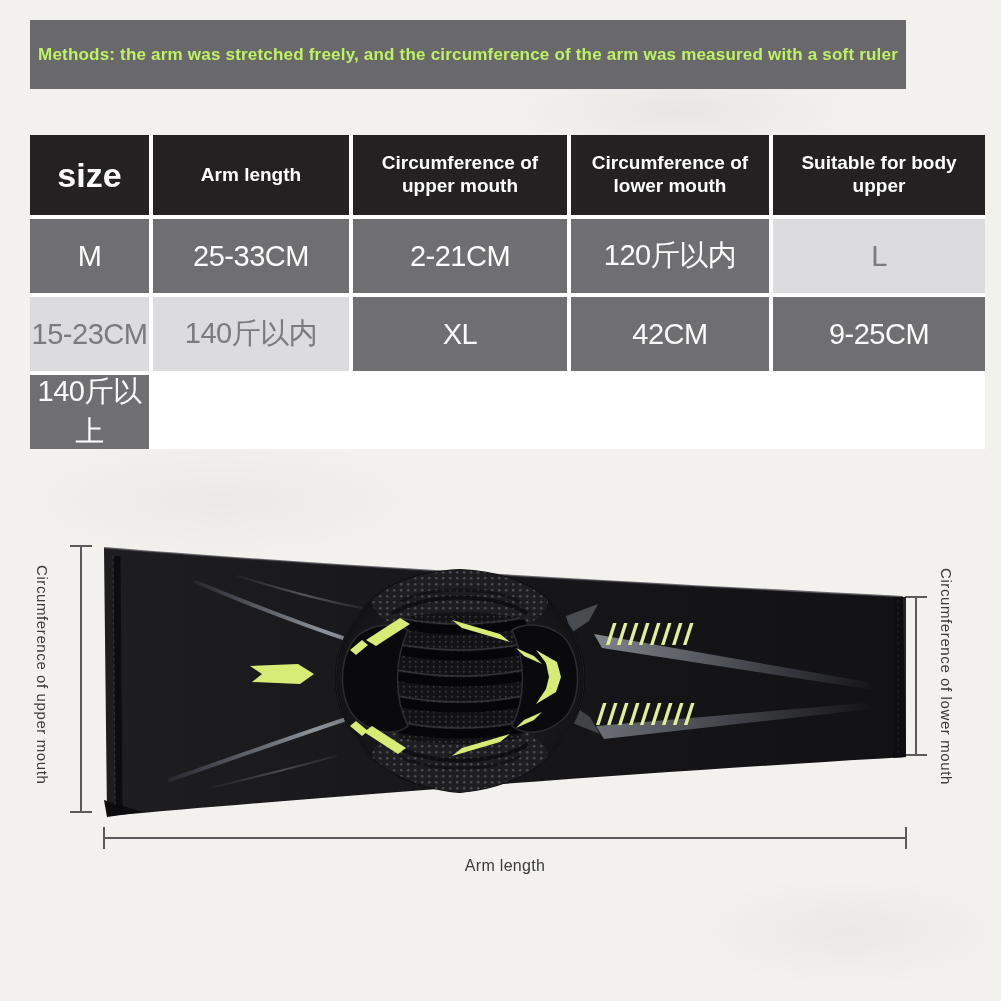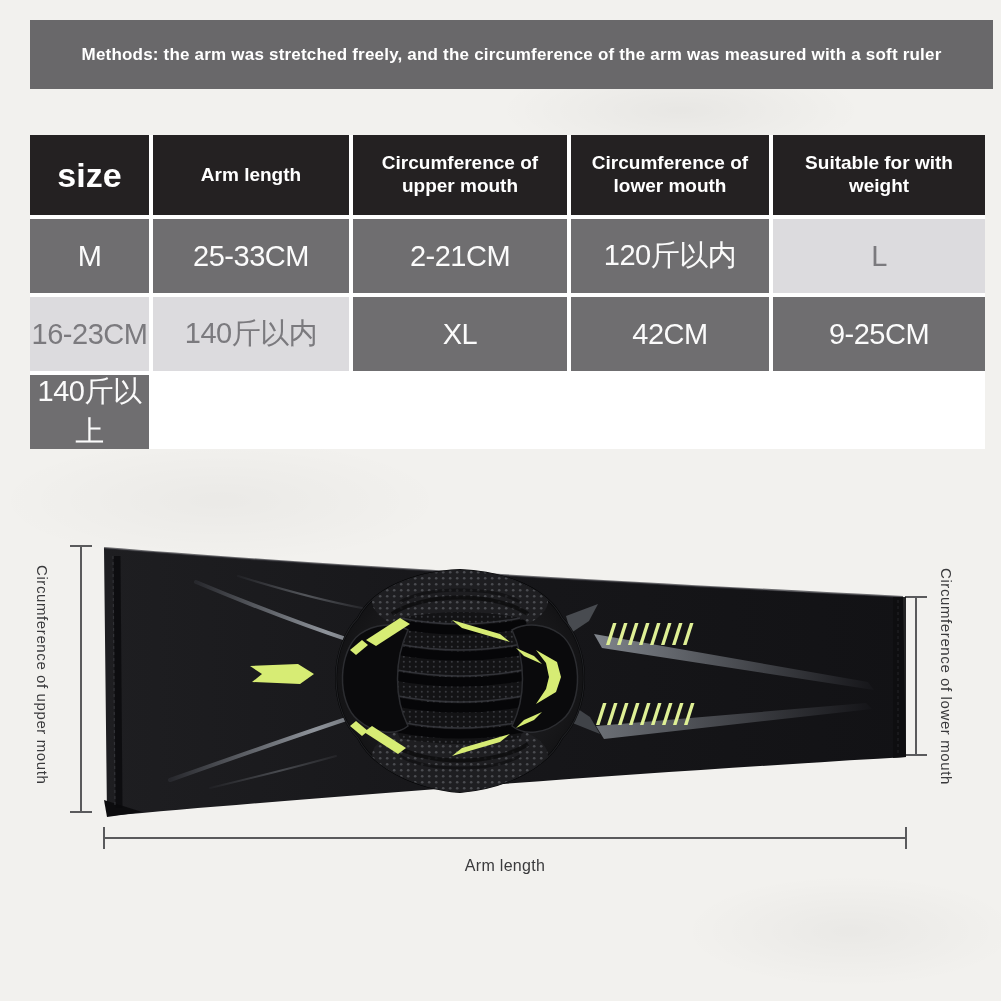--- a/index.html
+++ b/index.html
@@ -6,22 +6,22 @@
   body{
     width:1001px;height:1001px;position:relative;overflow:hidden;
     font-family:"Liberation Sans", sans-serif;
     background:
       radial-gradient(260px 70px at 68% 11%, rgba(0,0,0,0.045), transparent 70%),
       radial-gradient(320px 90px at 22% 50%, rgba(0,0,0,0.030), transparent 70%),
       radial-gradient(240px 80px at 85% 93%, rgba(0,0,0,0.035), transparent 70%),
       #f2f1ee;
   }
   .banner{
-    position:absolute;left:30px;top:20px;width:963px;height:69px;
-    background:#69686a;color:#ffffff;
+    position:absolute;left:30px;top:20px;width:876px;height:69px;
+    background:#69686a;color:#bef264;
     display:flex;align-items:center;justify-content:center;
     font-size:17px;font-weight:600;letter-spacing:.2px;text-align:center;
   }
   .size-table{
     position:absolute;left:30px;top:135px;width:955px;
     display:grid;
     grid-template-columns:119px 196px 214px 198px 212px;
     grid-template-rows:80px 74px 74px 74px;
     gap:4px;background:#ffffff;
   }
@@ -48,29 +48,29 @@
 
 <div class="banner">
   <span>Methods: the arm was stretched freely, and the circumference of the arm was measured with a soft ruler</span>
 </div>
 
 <div class="size-table">
   <div class="cell head size-head">size</div>
   <div class="cell head">Arm length</div>
   <div class="cell head">Circumference of upper mouth</div>
   <div class="cell head">Circumference of lower mouth</div>
-  <div class="cell head">Suitable for with weight</div>
+  <div class="cell head">Suitable for body upper</div>
 
   <div class="cell data dark">M</div>
   <div class="cell data dark">25-33CM</div>
   <div class="cell data dark">2-21CM</div>
   <div class="cell data dark">120斤以内</div>
 
   <div class="cell data light">L</div>
-  <div class="cell data light">16-23CM</div>
+  <div class="cell data light">15-23CM</div>
   <div class="cell data light">140斤以内</div>
 
   <div class="cell data dark">XL</div>
   <div class="cell data dark">42CM</div>
   <div class="cell data dark">9-25CM</div>
   <div class="cell data dark">140斤以上</div>
 </div>
 
 <svg class="figure-svg" viewBox="0 0 1001 1001" aria-hidden="true">
   <defs>

